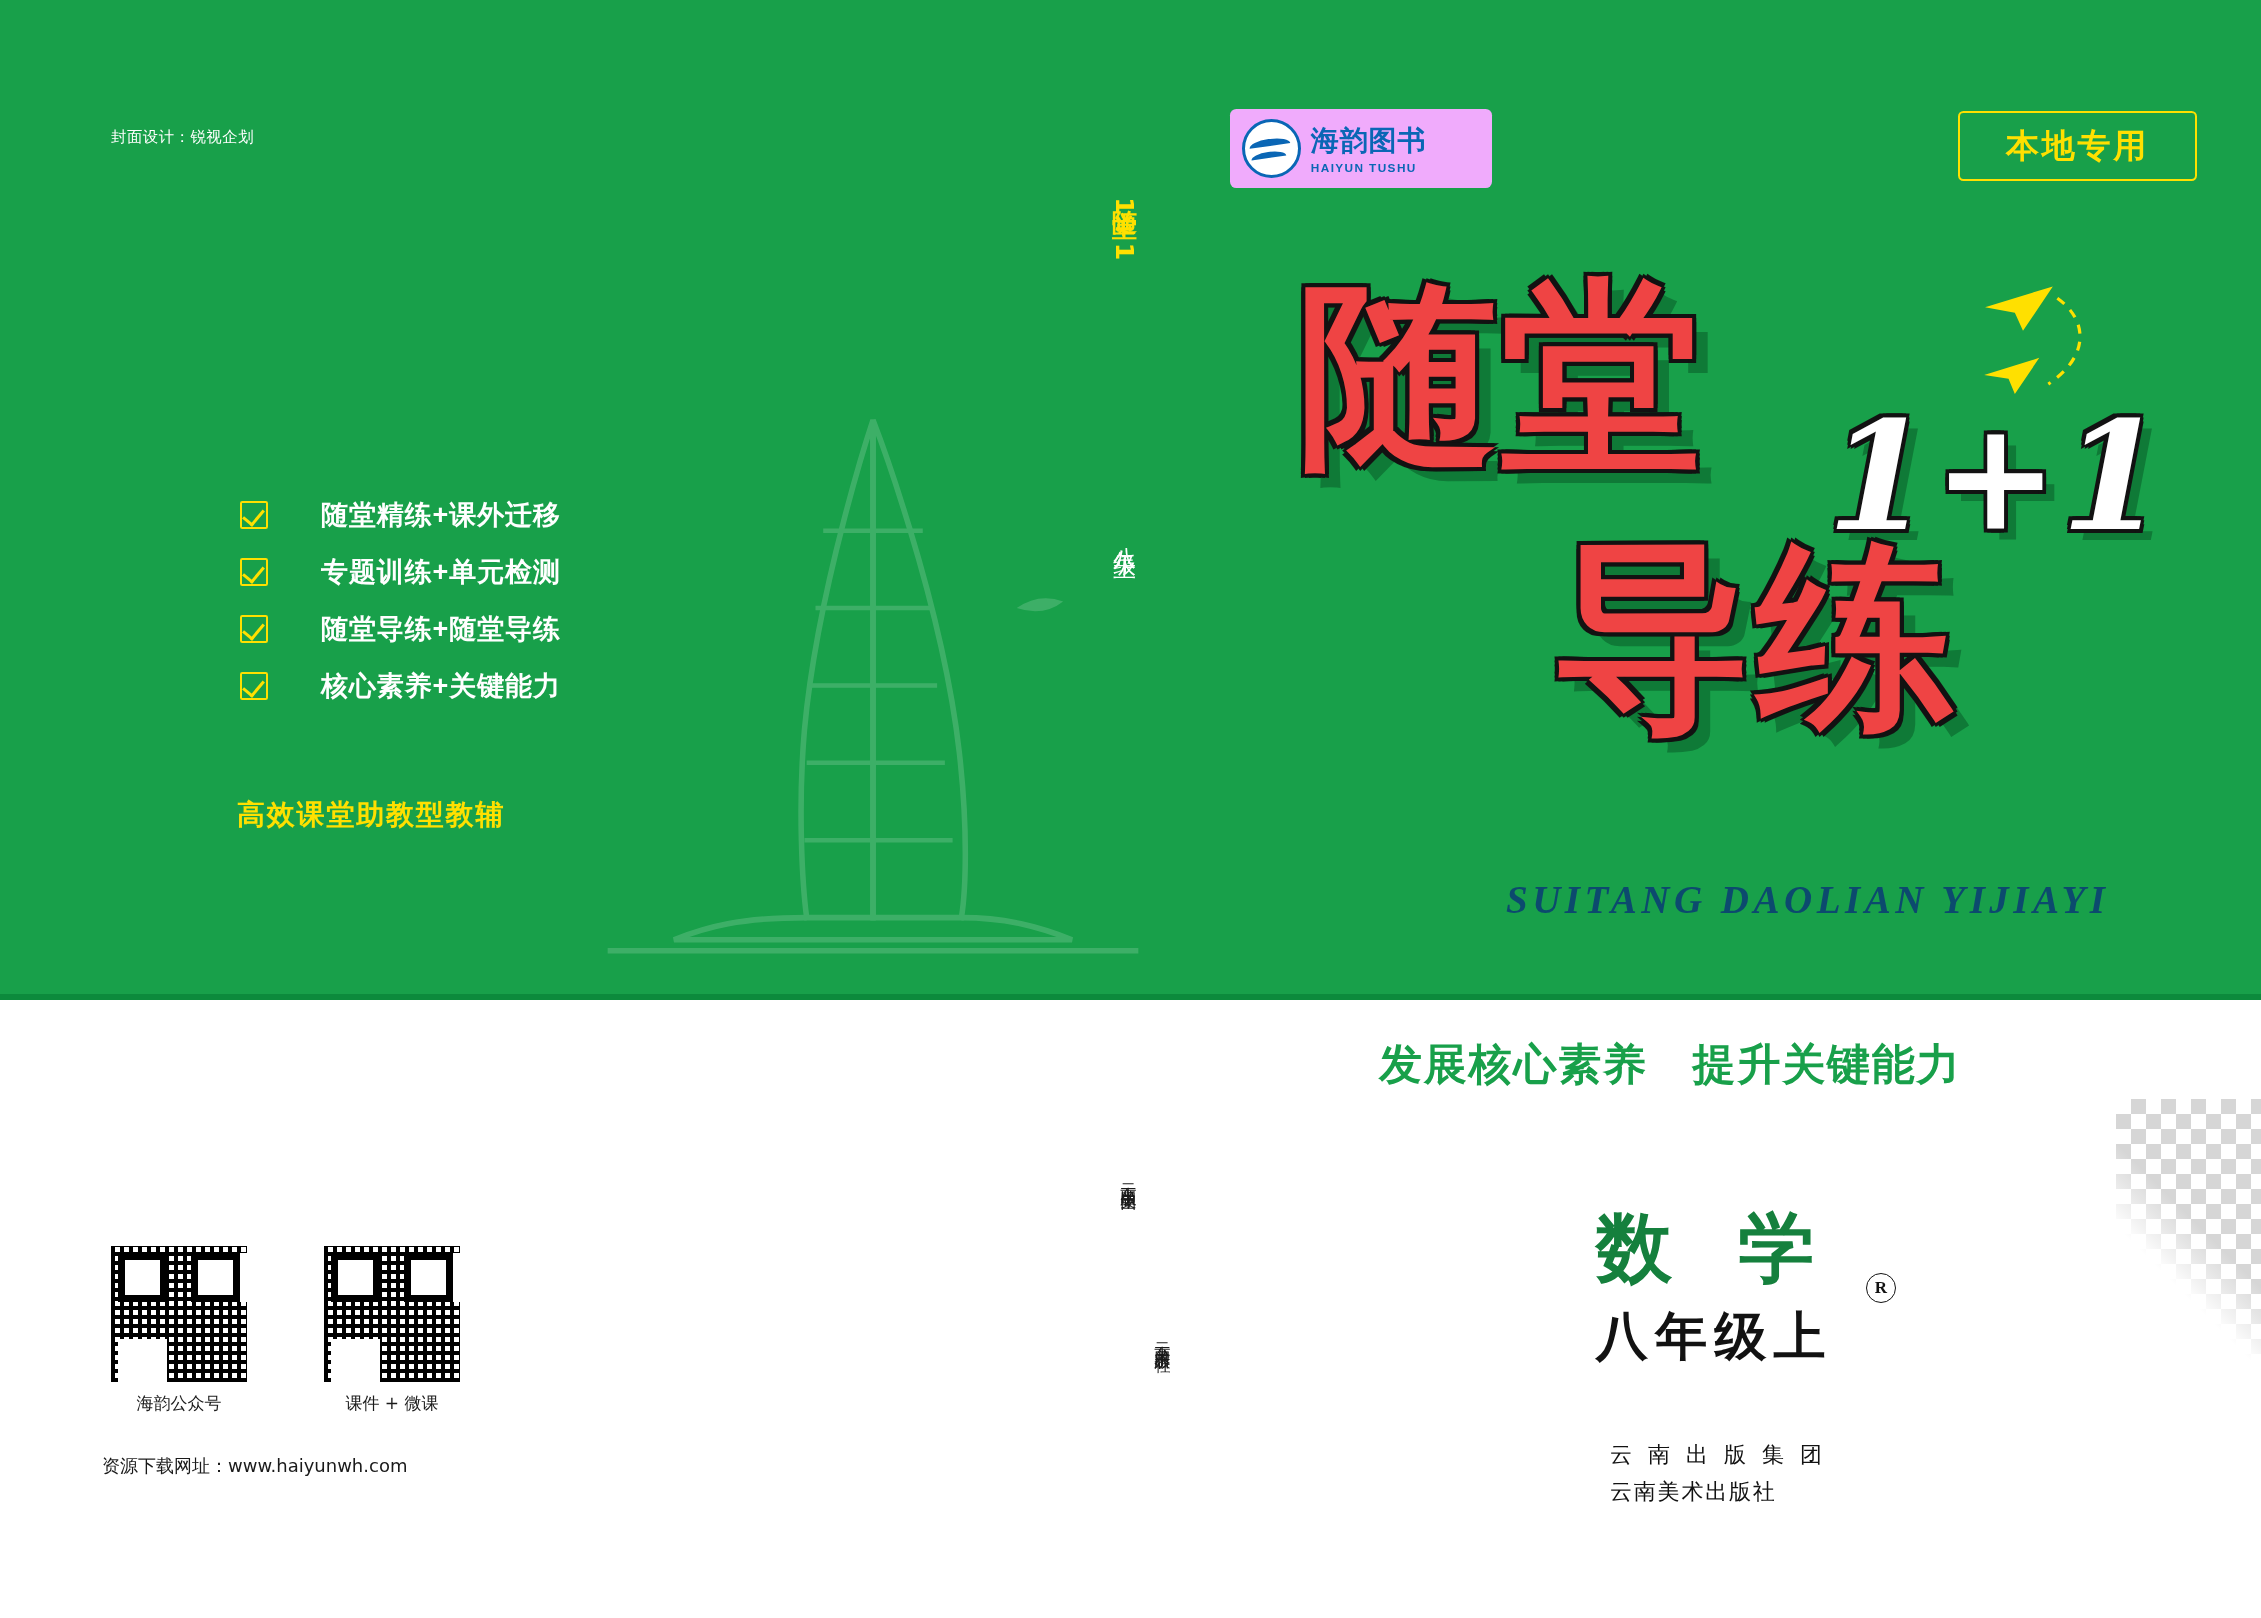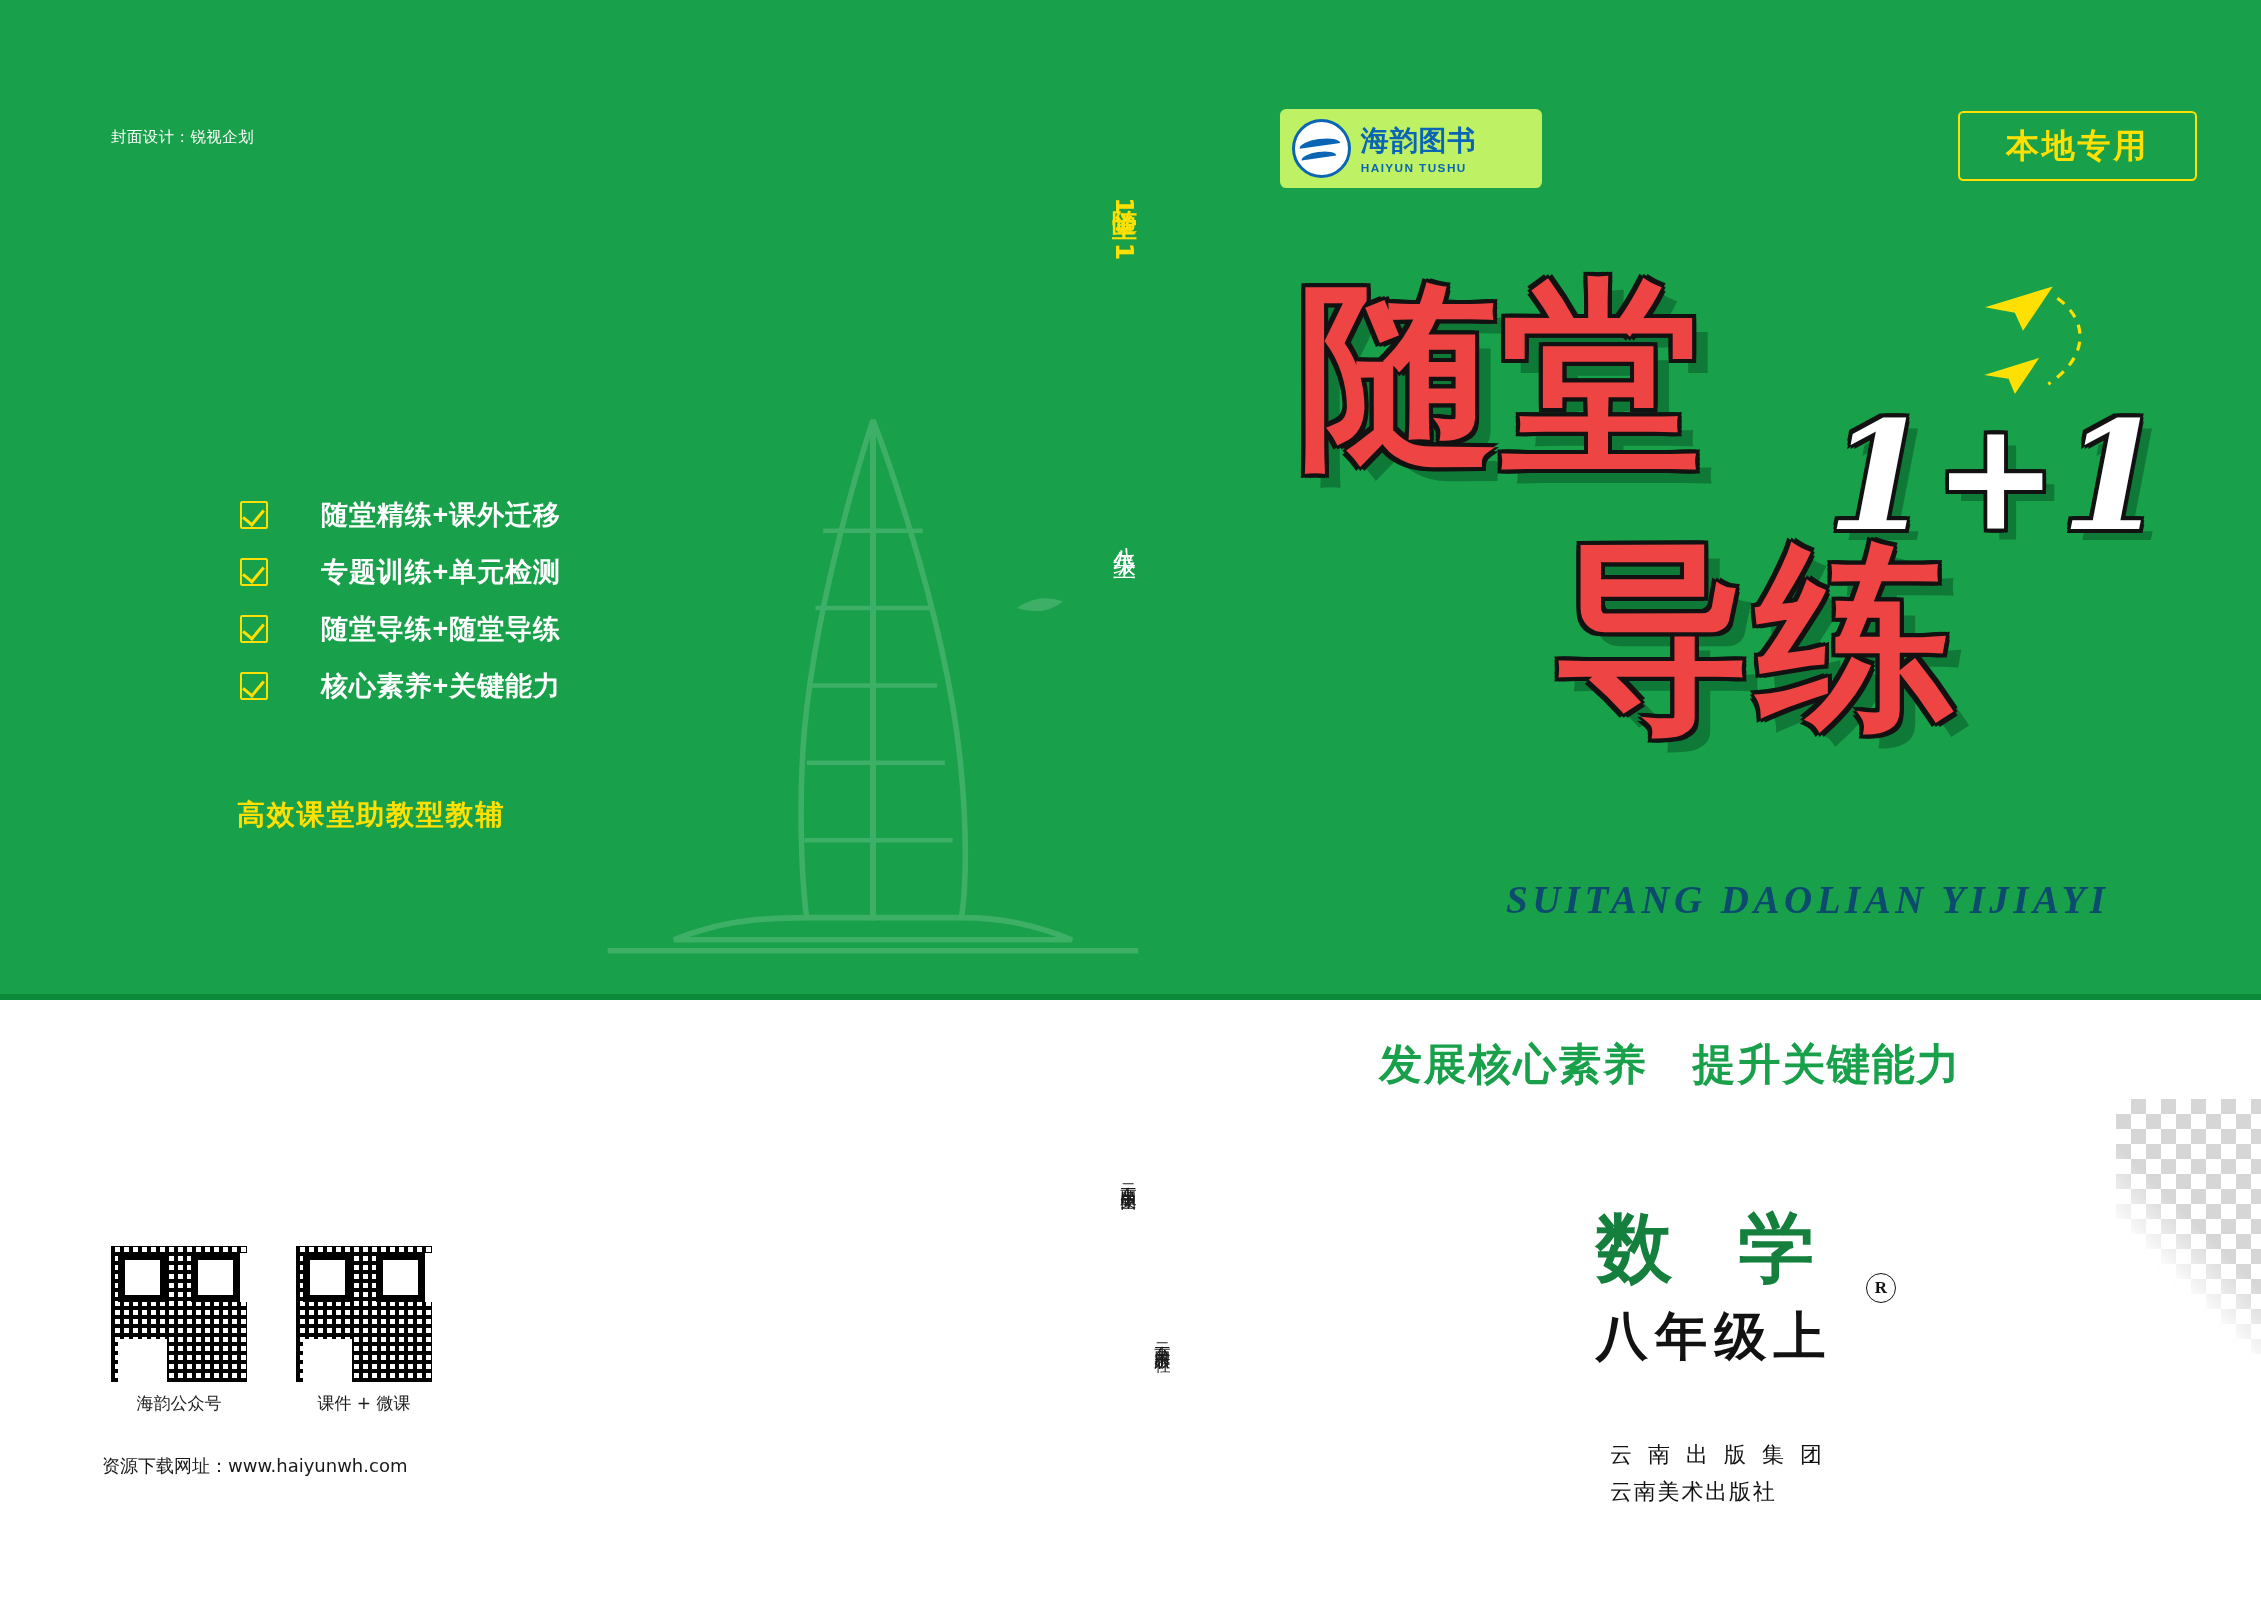--- a/index.html
+++ b/index.html
@@ -78,21 +78,21 @@
     font-size:28px;
     font-weight:bold;
     letter-spacing:1.8px;
     white-space:nowrap;
     font-family:"DejaVu Sans", sans-serif;
   }
 
   
   .qr-area { position:absolute; left:111px; top:1246px; }
   .qr-block { display:inline-block; vertical-align:top; text-align:center; }
-  .qr-block + .qr-block { margin-left:47px; }
+  .qr-block + .qr-block { margin-left:75px; }
   .qr-img {
     width:136px; height:136px;
     background:
       repeating-linear-gradient(90deg,#000 0 4.5px,#fff 4.5px 9px),
       repeating-linear-gradient(0deg,#000 0 4.5px,#fff 4.5px 9px);
     background-blend-mode:multiply;
     position:relative;
   }
   .qr-img:before{
     content:"";
@@ -148,23 +148,23 @@
     position:absolute; left:1151px; top:1330px;
     color:#1a1a1a;
     font-size:16.3px;
     writing-mode:vertical-rl;
     letter-spacing:2.3px;
     font-family:"DejaVu Sans", sans-serif;
   }
 
   
   .logo-box {
-    position:absolute; left:1280px; top:109px;
+    position:absolute; left:1230px; top:109px;
     width:262px; height:79px;
-    background:#bef264; border-radius:6.3px;
+    background:#f0abfc; border-radius:6.3px;
     display:flex; align-items:center; padding-left:11.8px; box-sizing:border-box;
   }
   .logo-circle {
     width:53px; height:53px; border-radius:50%;
     border:3.2px solid #0a66b5;
     position:relative; flex:0 0 auto;
     overflow:hidden; background:#fff;
   }
   .logo-circle .wave {
     position:absolute; left:4.5px; top:17px; width:41px; height:7.2px;

